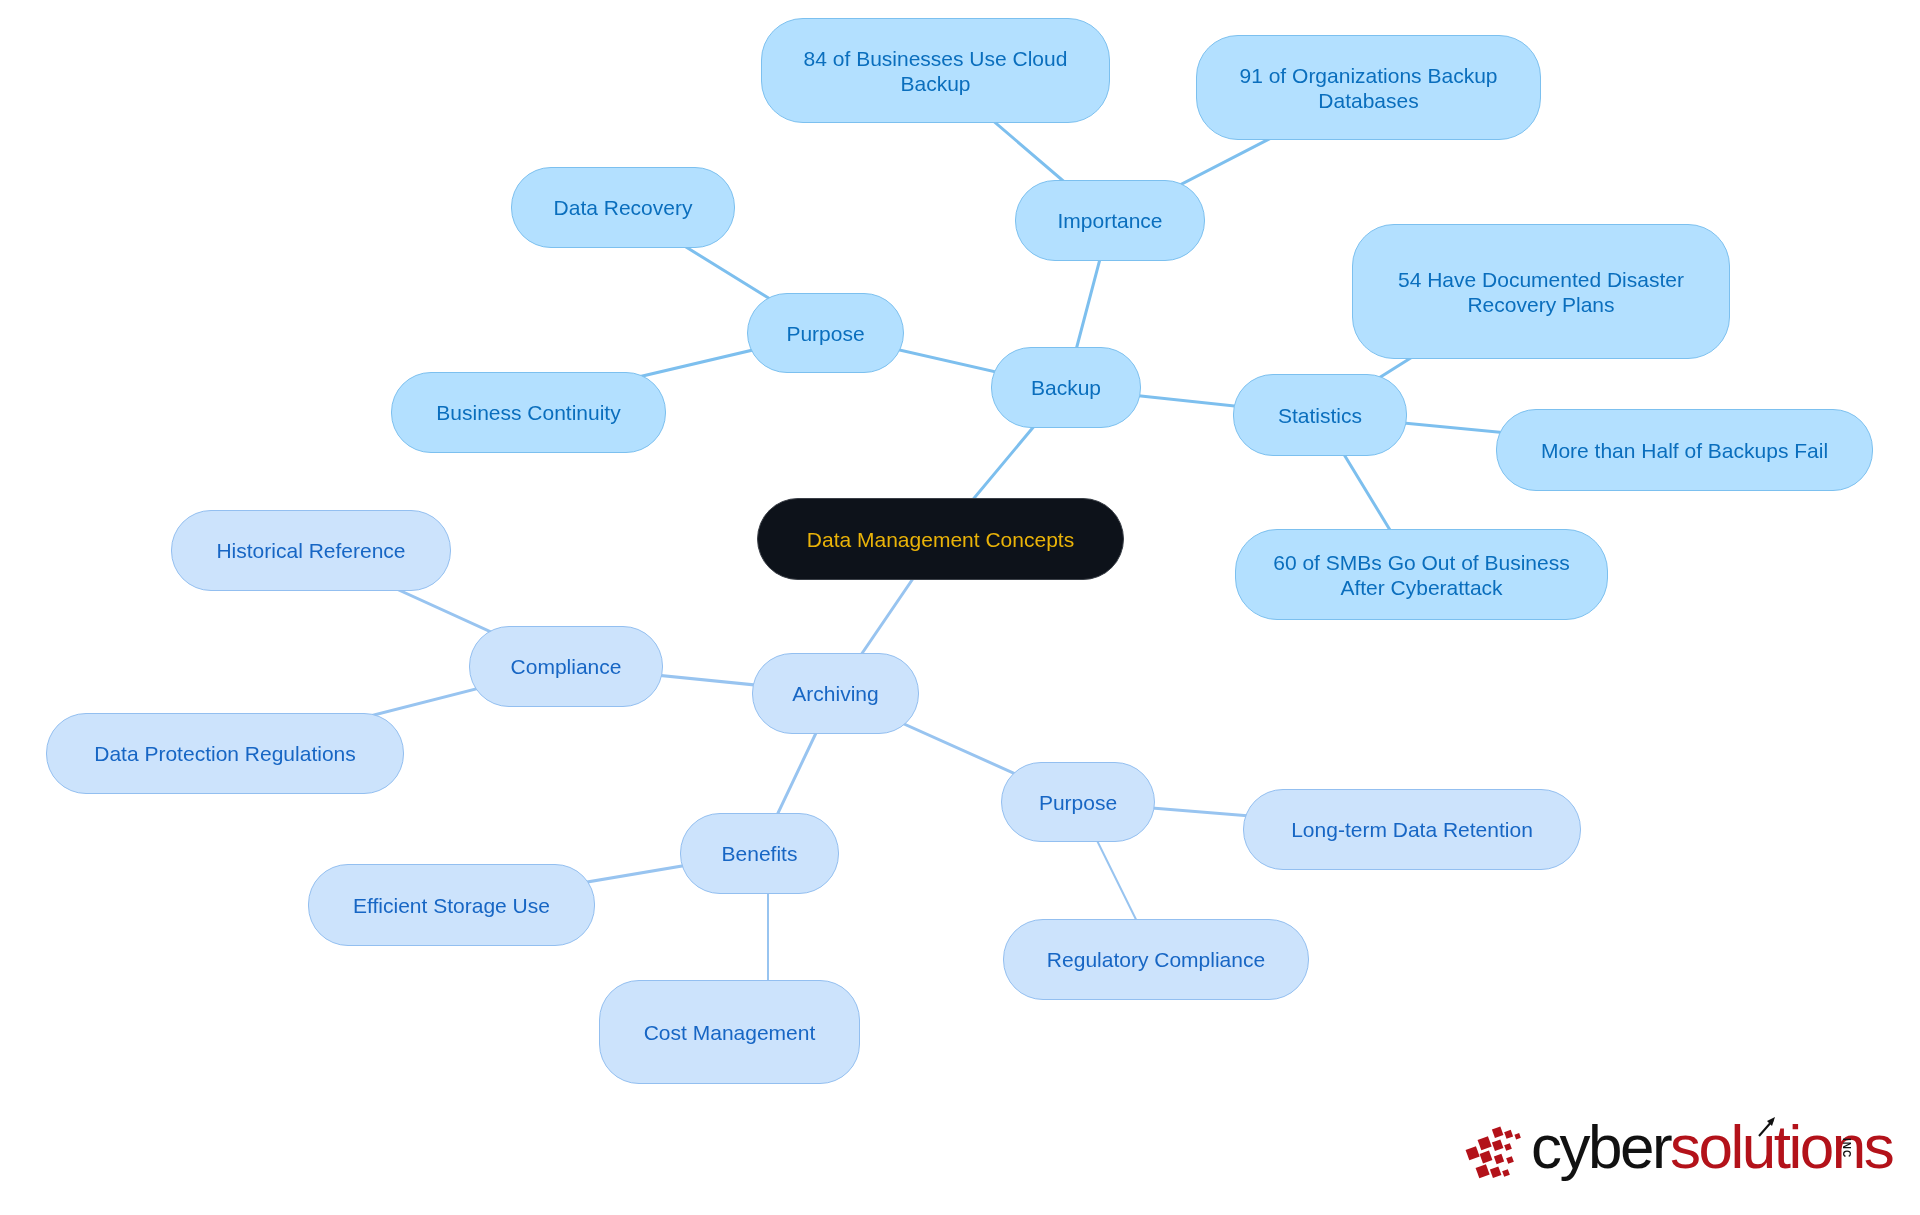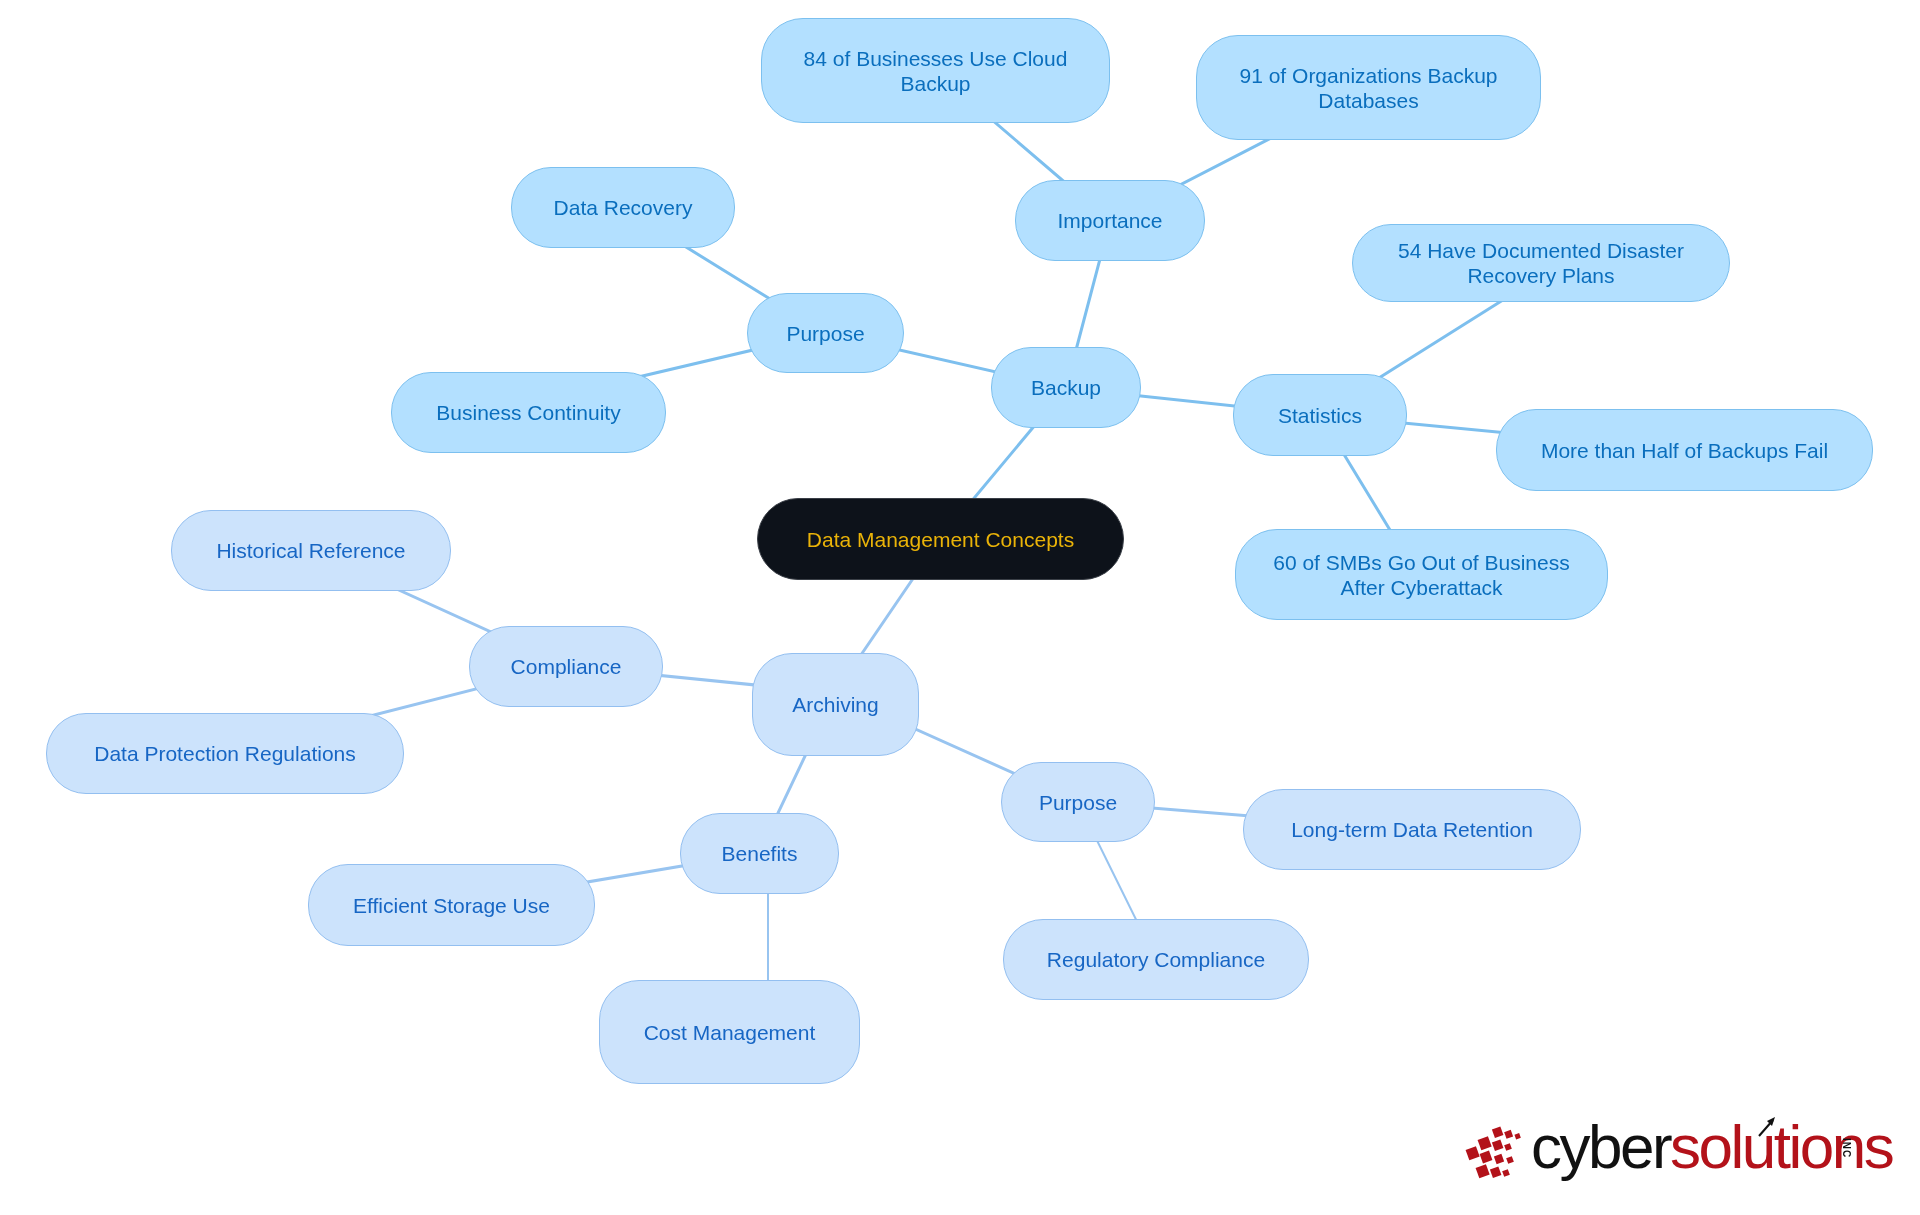--- a/index.html
+++ b/index.html
@@ -162,39 +162,39 @@
 </div>
 
 <div class="node backup" style="left:391px; top:372px; width:275px; height:81px;">
   <span>Business Continuity</span>
 </div>
 
 <div class="node backup" style="left:1233px; top:374px; width:174px; height:82px;">
   <span>Statistics</span>
 </div>
 
-<div class="node backup tall" style="left:1352px; top:224px; width:378px; height:78px;">
+<div class="node backup tall" style="left:1352px; top:224px; width:378px; height:135px;">
   <div>
     <span>54 Have Documented Disaster</span>
     <span>Recovery Plans</span>
   </div>
 </div>
 
 <div class="node backup" style="left:1496px; top:409px; width:377px; height:82px;">
   <span>More than Half of Backups Fail</span>
 </div>
 
 <div class="node backup tall" style="left:1235px; top:529px; width:373px; height:91px;">
   <div>
     <span>60 of SMBs Go Out of Business</span>
     <span>After Cyberattack</span>
   </div>
 </div>
 
-<div class="node archive" style="left:752px; top:653px; width:167px; height:103px;text-align:center;">
+<div class="node archive" style="left:752px; top:653px; width:167px; height:81px;text-align:center;">
   <span>Archiving</span>
 </div>
 
 <div class="node archive" style="left:469px; top:626px; width:194px; height:81px;">
   <span>Compliance</span>
 </div>
 
 <div class="node archive" style="left:171px; top:510px; width:280px; height:81px;">
   <span>Historical Reference</span>
 </div>

